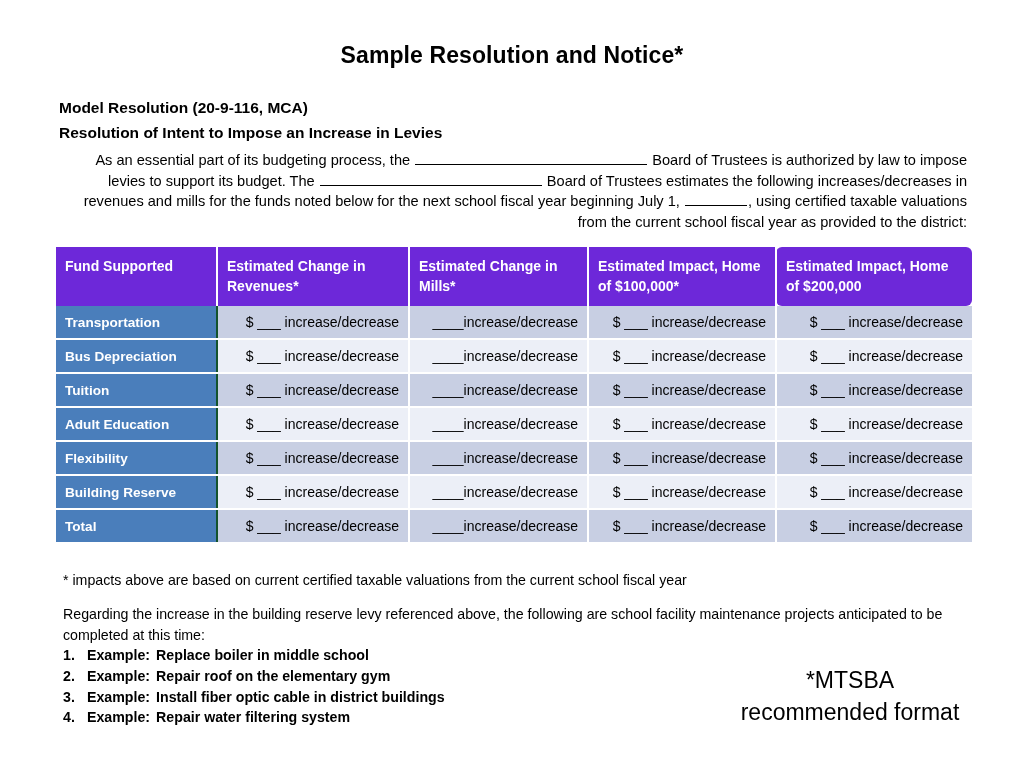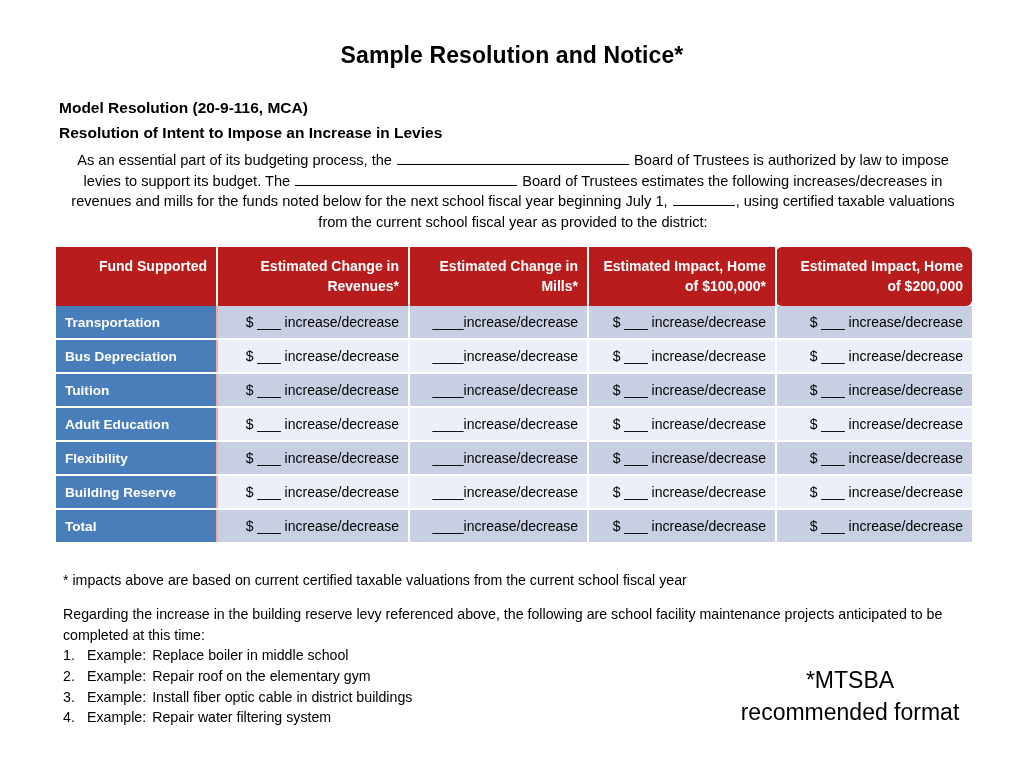--- a/index.html
+++ b/index.html
@@ -50,21 +50,21 @@
   }
 
   
   .intro-para {
     position: absolute;
     left: 59px;
     top: 150px;
     width: 908px;
     font-size: 14.6px;
     line-height: 20.6px;
-    text-align: center;
+    text-align: right;
   }
   .blank-long {
     display: inline-block;
     border-bottom: 1.4px solid #000;
     width: 232px;
     vertical-align: baseline;
     height: 13px;
     margin: 0 1px;
   }
   .blank-med {
@@ -93,41 +93,41 @@
     border-collapse: collapse;
     table-layout: fixed;
   }
   .levy-table col.c1 { width: 161px; }
   .levy-table col.c2 { width: 192px; }
   .levy-table col.c3 { width: 179px; }
   .levy-table col.c4 { width: 188px; }
   .levy-table col.c5 { width: 196px; }
 
   .levy-table th {
-    background: #b91c1c;
+    background: #6d28d9;
     color: #ffffff;
     font-size: 14px;
     font-weight: bold;
-    text-align: right;
+    text-align: left;
     padding: 9px 9px 10px 9px;
     vertical-align: top;
     line-height: 20px;
     border-right: 2px solid #ffffff;
     height: 28px;
   }
   .levy-table th:last-child { border-right: none; border-radius: 6px; }
 
   .levy-table td.rowlabel {
     background: #4a7ebb;
     color: #ffffff;
     font-size: 13.6px;
     font-weight: bold;
     padding: 8px 9px;
     vertical-align: middle;
-    border-right: 2px solid #fca5a5;
+    border-right: 2px solid #14532d;
     border-bottom: 2px solid #ffffff;
   }
   .levy-table td.cell {
     font-size: 14px;
     color: #000000;
     padding: 8px 9px 8px 10px;
     vertical-align: middle;
     border-right: 2px solid #ffffff;
     border-bottom: 2px solid #ffffff;
     white-space: nowrap;
@@ -154,20 +154,21 @@
     font-size: 14.2px;
     line-height: 20.5px;
   }
   .examples {
     position: absolute;
     left: 63px;
     top: 645px;
     width: 560px;
     font-size: 14.2px;
     line-height: 20.8px;
+    font-weight: bold;
   }
   .ex-row {
     display: block;
     white-space: nowrap;
   }
   .ex-num {
     display: inline-block;
     width: 24px;
   }
   .ex-lbl {

